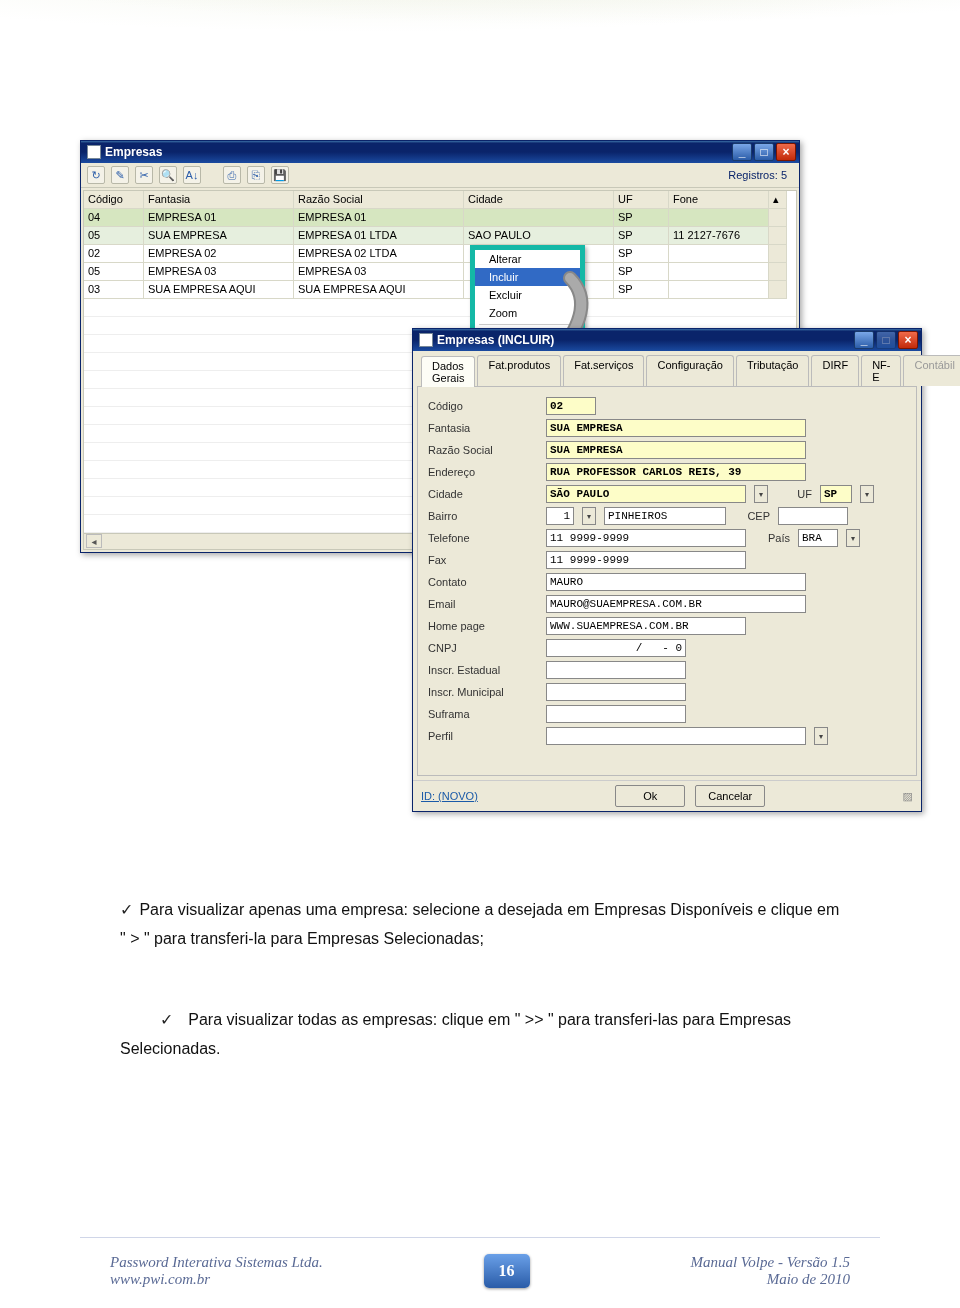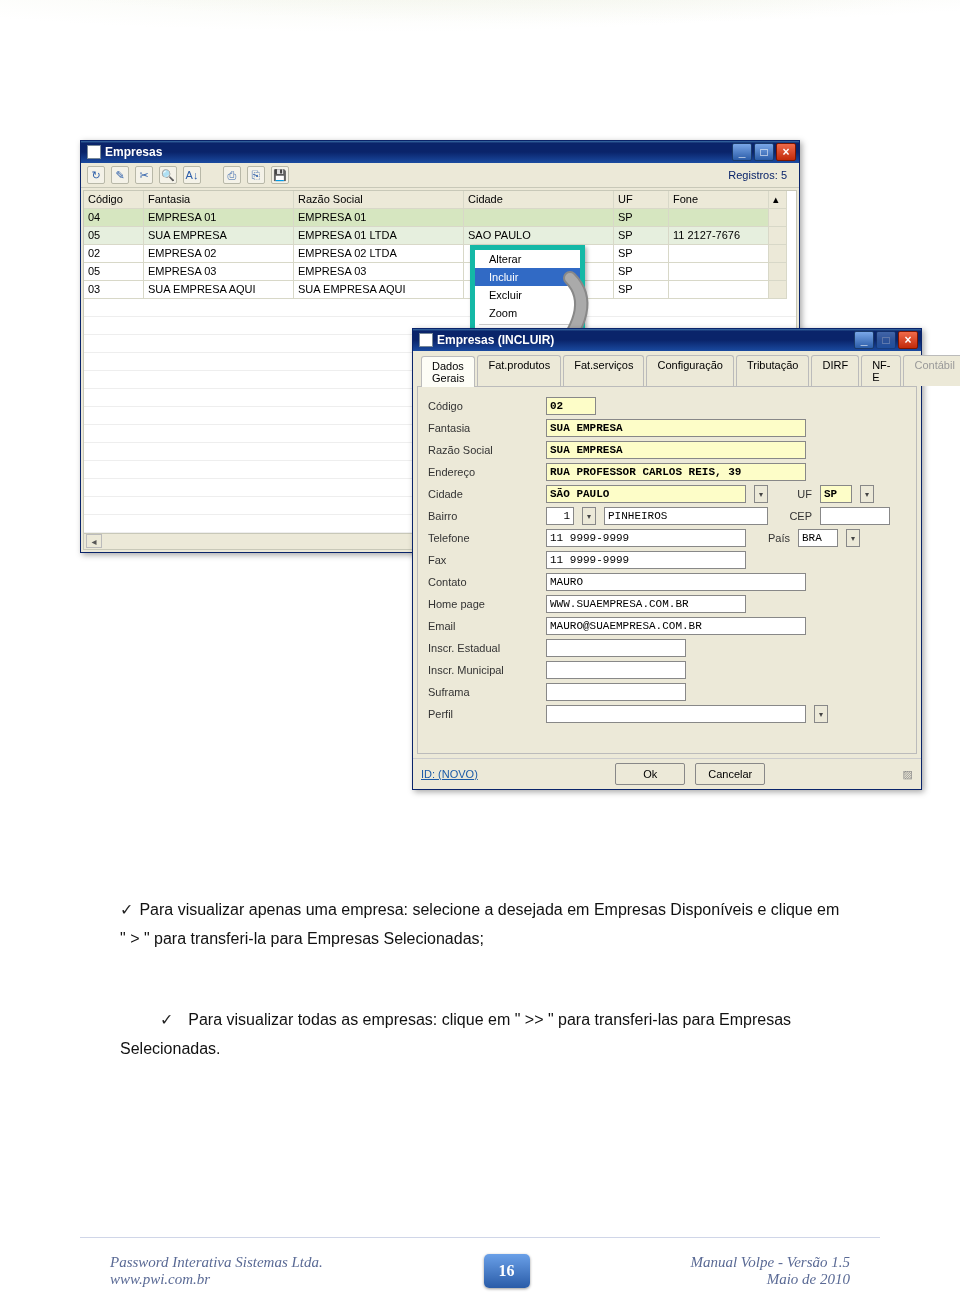--- a/index.html
+++ b/index.html
@@ -334,46 +334,50 @@
       <input class="finput yellow" style="width: 200px;" value="SÃO PAULO">
       <span class="spin">▾</span>
       <span class="sublabel">UF</span>
       <input class="finput yellow" style="width: 32px;" value="SP">
       <span class="spin">▾</span>
     </div>
     <div class="frow">
         <span class="flabel">Bairro</span>
       <input class="finput" style="width: 28px; text-align: right;" value="1">
       <span class="spin">▾</span>
-      <input class="finput" style="width: 164px;" value="PINHEIROS">
+      <input class="finput" style="width: 122px;" value="PINHEIROS">
       <span class="sublabel">CEP</span>
       <input class="finput" style="width: 70px;" value="">
     </div>
     <div class="frow">
         <span class="flabel">Telefone</span>
       <input class="finput" style="width: 200px;" value="11 9999-9999">
       <span class="sublabel">País</span>
       <input class="finput" style="width: 40px;" value="BRA">
       <span class="spin">▾</span>
     </div>
     <div class="frow">
         <span class="flabel">Fax</span>
       <input class="finput" style="width: 200px;" value="11 9999-9999">
       </div>
     <div class="frow">
         <span class="flabel">Contato</span>
       <input class="finput" style="width: 260px;" value="MAURO">
       </div>
     <div class="frow">
+        <span class="flabel">Email</span>
+      <input class="finput" style="width: 260px;" value="MAURO@SUAEMPRESA.COM.BR">
+      </div>
+    <div class="frow">
         <span class="flabel">Home page</span>
       <input class="finput" style="width: 200px;" value="WWW.SUAEMPRESA.COM.BR">
       </div>
     <div class="frow">
-        <span class="flabel">Email</span>
-      <input class="finput" style="width: 260px;" value="MAURO@SUAEMPRESA.COM.BR">
+        <span class="flabel">CNPJ</span>
+      <input class="finput" style="width: 140px; text-align: right;" value="/   - 0">
       </div>
     <div class="frow">
         <span class="flabel">Inscr. Estadual</span>
       <input class="finput" style="width: 140px;" value="">
       </div>
     <div class="frow">
         <span class="flabel">Inscr. Municipal</span>
       <input class="finput" style="width: 140px;" value="">
       </div>
     <div class="frow">

